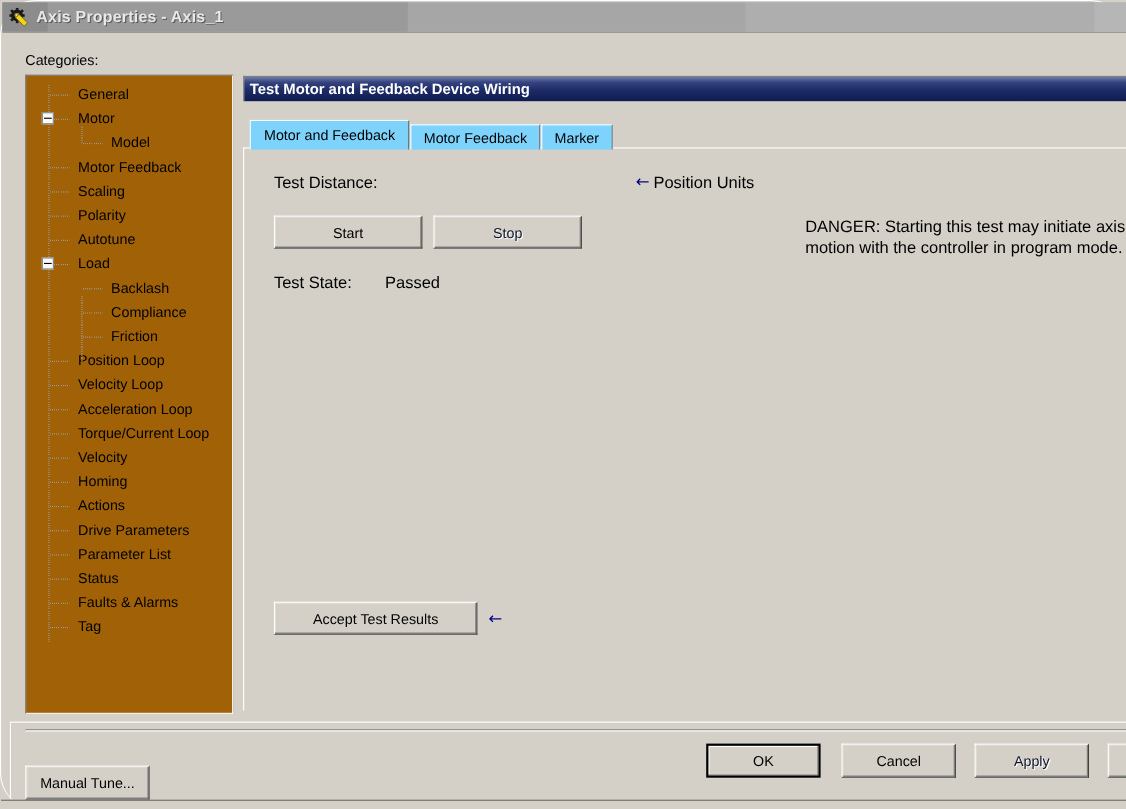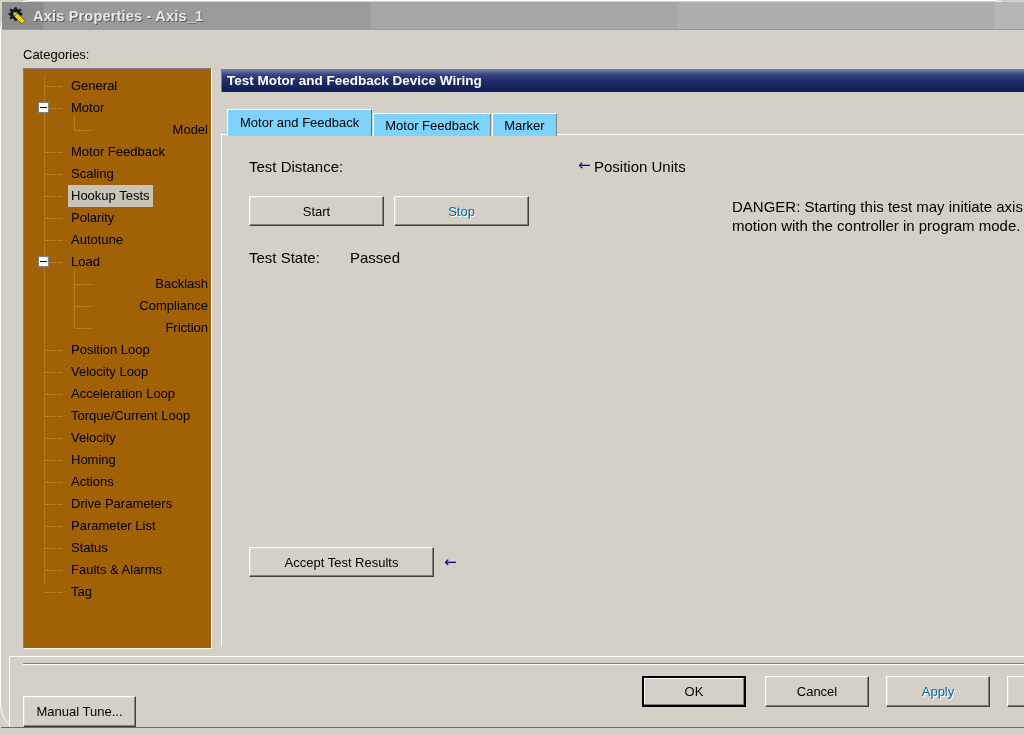--- a/index.html
+++ b/index.html
@@ -111,21 +111,21 @@
     color: #000;
   }
   .tnode .tlabel {
     display: inline-block;
     padding: 0 3px;
   }
   .tnode.sel .tlabel {
     background: #c8c4b8;
   }
   .tnode.lvl0 { padding-left: 44px; }
-  .tnode.lvl1 { padding-left: 74px; text-align: right; }
+  .tnode.lvl1 { padding-left: 74px; }
   
   .tnode.lvl0::before {
     content: "";
     position: absolute;
     left: 21px; top: 11px;
     width: 18px; height: 1px;
     background-image: repeating-linear-gradient(to right, #9a9a9a 0, #9a9a9a 1px, transparent 1px, transparent 2px);
   }
   .tnode.lvl1::before {
     content: "";
@@ -270,21 +270,21 @@
     box-sizing: border-box;
     font-family: "Liberation Sans", sans-serif;
     font-size: 13px;
     color: #000;
     text-align: center;
     cursor: default;
     box-shadow: inset -1px -1px 0 #808080, inset 1px 1px 0 #dfdcd5;
     padding: 0;
   }
   .btn.disabled {
-    color: #0369a1;
+    color: #0f172a;
     text-shadow: 1px 1px 0 #ffffff;
   }
   .btn.default {
     border: 2px solid #000000;
     box-shadow: inset -1px -1px 0 #808080, inset 1px 1px 0 #ffffff;
   }
 
   
   #warn-icon {
     position: absolute;
@@ -391,21 +391,20 @@
 
   <div id="tree-panel">
     <div id="tree-inner">
         <div class="tnode lvl0"><span class="tlabel">General</span></div>
         <div class="tnode lvl0"><span class="expander">
             <span class="bar"></span>
           </span><span class="tlabel">Motor</span></div>
         <div class="tnode lvl1"><span class="tlabel">Model</span></div>
         <div class="tnode lvl0"><span class="tlabel">Motor Feedback</span></div>
         <div class="tnode lvl0"><span class="tlabel">Scaling</span></div>
-        <div class="tnode lvl0 sel"><span class="tlabel">Hookup Tests</span></div>
         <div class="tnode lvl0"><span class="tlabel">Polarity</span></div>
         <div class="tnode lvl0"><span class="tlabel">Autotune</span></div>
         <div class="tnode lvl0"><span class="expander">
             <span class="bar"></span>
           </span><span class="tlabel">Load</span></div>
         <div class="tnode lvl1"><span class="tlabel">Backlash</span></div>
         <div class="tnode lvl1"><span class="tlabel">Compliance</span></div>
         <div class="tnode lvl1"><span class="tlabel">Friction</span></div>
         <div class="tnode lvl0"><span class="tlabel">Position Loop</span></div>
         <div class="tnode lvl0"><span class="tlabel">Velocity Loop</span></div>

